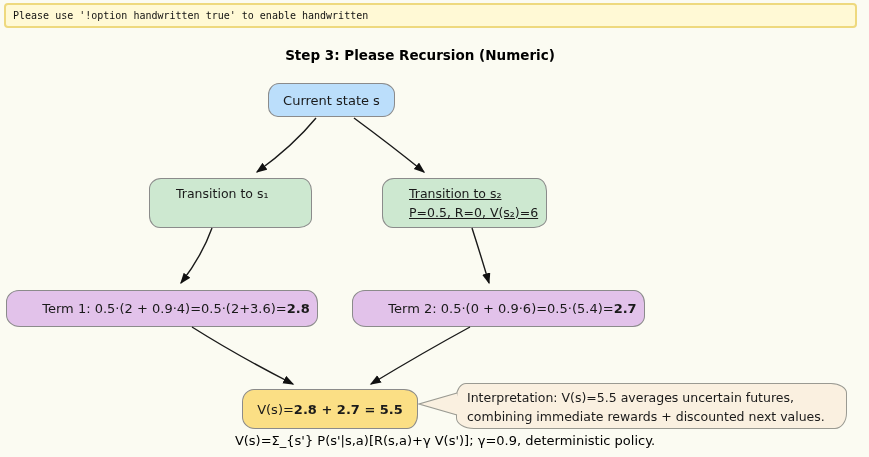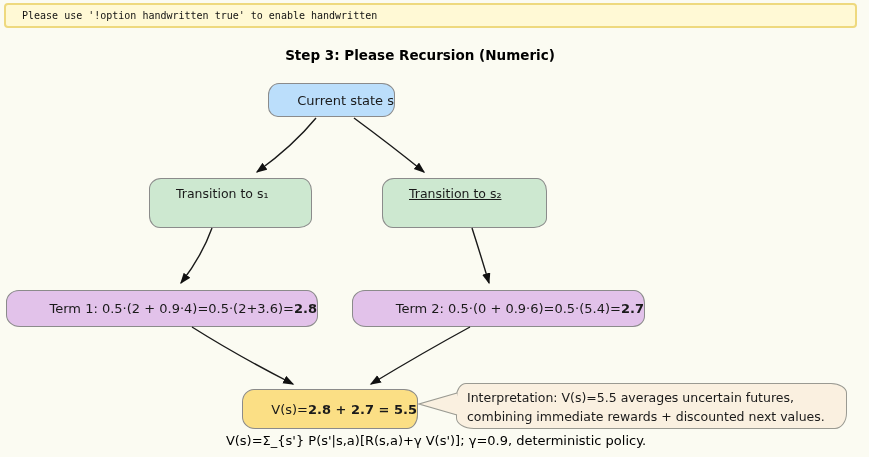--- a/index.html
+++ b/index.html
@@ -10,34 +10,34 @@
     font-family:"DejaVu Sans", sans-serif;
     overflow:hidden;
   }
   
   .banner{
     position:absolute;left:4px;top:3px;width:853px;height:25px;
     background:#fff9d5;border:2px solid #eed97e;border-radius:4px;
     box-sizing:border-box;
     font-family:"DejaVu Sans Mono", monospace;
     font-size:10px;color:#111;
-    display:flex;align-items:center;padding-left:16px;
+    display:flex;align-items:center;padding-left:7px;
   }
   
   .title{
     position:absolute;left:0;top:47px;width:840px;
     text-align:center;font-size:13.5px;font-weight:bold;color:#000;
   }
   
   .node{
     position:absolute;box-sizing:border-box;
     border:1.5px solid #8b8b8b;
     color:#1a1a1a;
   }
-  .node.center{display:flex;align-items:center;justify-content:flex-end;}
+  .node.center{display:flex;align-items:center;justify-content:center;}
   .node-current{
     left:268px;top:83px;width:127px;height:34px;
     background:#bbdefb;font-size:13px;
     border-radius:11px 13px 12px 10px / 12px 11px 13px 10px;
   }
   .node-trans{
     top:178px;height:50px;background:#cde8d0;
     font-size:12.5px;line-height:19px;
     padding:5px 6px 0 26px;
     border-radius:12px 10px 13px 11px / 11px 13px 10px 12px;
@@ -59,22 +59,22 @@
   .bold{font-weight:bold;}
   .callout{
     position:absolute;left:456px;top:383px;width:391px;height:46px;
     box-sizing:border-box;background:#faf0e0;
     border:1.3px solid #9a9a92;
     border-radius:10px 16px 12px 18px / 14px 10px 16px 11px;
     font-size:12.5px;line-height:19px;color:#1a1a1a;
     padding:4px 0 0 10px;
   }
   .footer{
-    position:absolute;left:16px;top:433px;width:840px;
-    text-align:center;font-size:13px;color:#000;
+    position:absolute;left:1px;top:433px;width:840px;
+    text-align:center;font-size:13px;color:#000;padding-left:24px;
   }
   svg.overlay{
     position:absolute;left:0;top:0;width:869px;height:457px;
     pointer-events:none;
   }
 </style>
 </head>
 <body>
 
 <div id="stage">
@@ -88,20 +88,21 @@
   <div class="node node-current center">
     <span>Current state s</span>
   </div>
 
   <div class="node node-trans node-t1">
     <div>Transition to s₁</div>
   </div>
 
   <div class="node node-trans node-t2">
     <div>Transition to s₂</div>
+    <div>P=0.5, R=0, V(s₂)=6</div>
   </div>
 
   <div class="node node-term node-term1 center">
     <span>Term 1: 0.5·(2 + 0.9·4)=0.5·(2+3.6)=</span>
       <span class="bold">2.8</span>
   </div>
 
   <div class="node node-term node-term2 center">
     <span>Term 2: 0.5·(0 + 0.9·6)=0.5·(5.4)=</span>
       <span class="bold">2.7</span>

